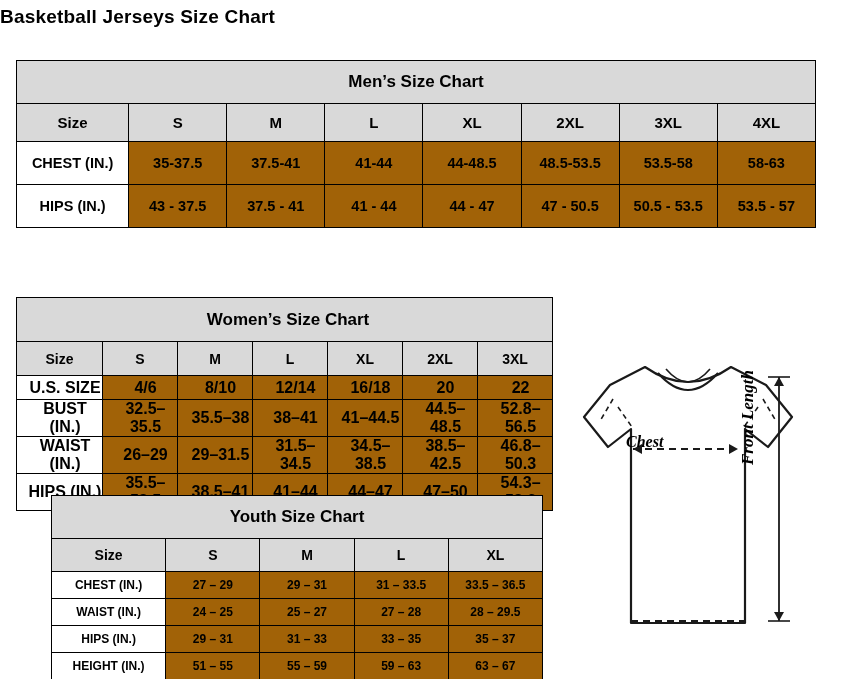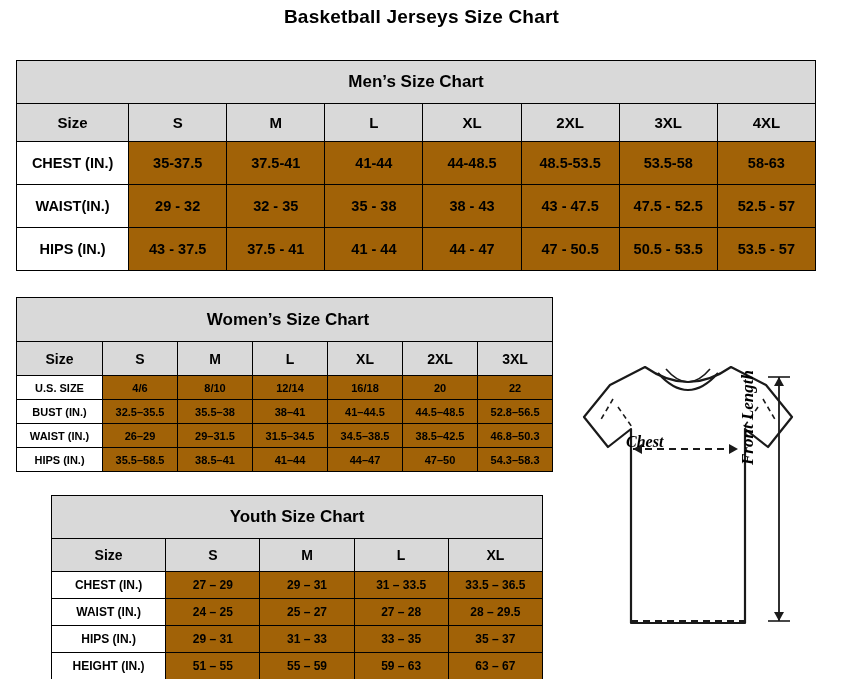--- a/index.html
+++ b/index.html
@@ -13,21 +13,21 @@
     position: relative;
     font-family: "Liberation Sans", sans-serif;
     color: #000000;
     overflow: hidden;
   }
   #page-title {
     position: absolute;
     top: 6px;
     left: 0;
     width: 843px;
-    text-align: center;
+    text-align: left;
     font-size: 19px;
     font-weight: bold;
     letter-spacing: 0.2px;
   }
 
   table.chart {
     border-collapse: collapse;
     table-layout: fixed;
     background: #a16207;
   }
@@ -64,21 +64,21 @@
 
   
   #women-chart {
     position: absolute;
     left: 16px;
     top: 297px;
     width: 536px;
   }
   #women-chart .banner { height: 43px; padding-left: 7px; }
   #women-chart .hdr { height: 33px; font-size: 14px; }
-  #women-chart .body td { height: 23px; font-size: 11px; }
+  #women-chart .body td { height: 23px; font-size: 16px; padding-left: 11px; }
   #women-chart .rowlabel { font-size: 10.5px; }
 
   
   #youth-chart {
     position: absolute;
     left: 16px;
     top: 495px;
     width: 492px;
     margin-left: 35px;
   }
@@ -150,30 +150,20 @@
     </tr>
     <tr class="body">
       <td class="rowlabel">CHEST (IN.)</td>
       <td>35-37.5</td>
       <td>37.5-41</td>
       <td>41-44</td>
       <td>44-48.5</td>
       <td>48.5-53.5</td>
       <td>53.5-58</td>
       <td>58-63</td>
-    </tr>
-    <tr class="body">
-      <td class="rowlabel">WAIST(IN.)</td>
-      <td>29 - 32</td>
-      <td>32 - 35</td>
-      <td>35 - 38</td>
-      <td>38 - 43</td>
-      <td>43 - 47.5</td>
-      <td>47.5 - 52.5</td>
-      <td>52.5 - 57</td>
     </tr>
     <tr class="body">
       <td class="rowlabel">HIPS (IN.)</td>
       <td>43 - 37.5</td>
       <td>37.5 - 41</td>
       <td>41 - 44</td>
       <td>44 - 47</td>
       <td>47 - 50.5</td>
       <td>50.5 - 53.5</td>
       <td>53.5 - 57</td>

